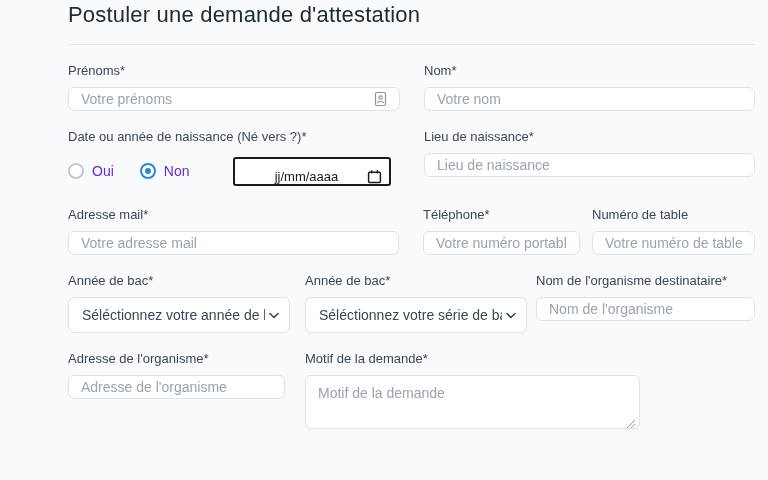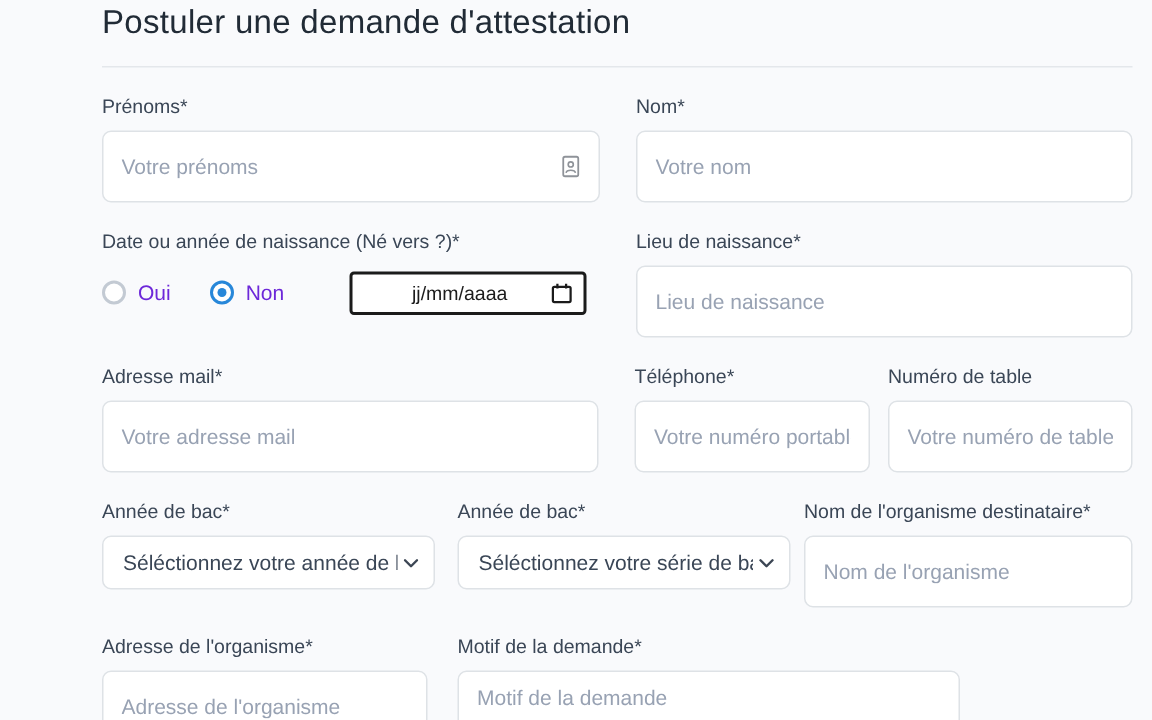--- a/index.html
+++ b/index.html
@@ -27,21 +27,21 @@
     margin-bottom: 7px;
     font-weight: 400;
     white-space: nowrap;
   }
   .input, .select, .textarea-wrap {
     background: #ffffff;
     border: 1px solid #dee2e6;
     border-radius: 6px;
   }
   .input {
-    height: 48px;
+    height: 24px;
     display: flex;
     align-items: center;
     padding: 0 12px;
     overflow: hidden;
   }
   .input input {
     border: none; outline: none; flex: 1; min-width: 0;
     font-family: "Liberation Sans", sans-serif;
     font-size: 14px; color: #3a4656; background: transparent;
   }
@@ -69,21 +69,21 @@
   }
   .radio.checked { border-color: #2787d9; }
   .radio.checked::after {
     content: ""; position: absolute; left: 3px; top: 3px;
     width: 6px; height: 6px; border-radius: 50%; background: #2787d9;
   }
   .radio-label { font-size: 14px; color: #6d28d9; }
   .date-input {
     width: 158px; height: 29px; margin-left: 28px;
     background: #fff; border: 2px solid #1b1b1b; border-radius: 3px;
-    display: flex; align-items: center; padding: 0 7px 0 10px;
+    display: flex; align-items: flex-end; padding: 0 7px 0 10px;
   }
   .date-text {
     flex: 1; text-align: center; font-size: 13px; color: #1c1c1c;
   }
   .textarea-wrap { position: relative; height: 54px; }
   .textarea-wrap textarea {
     width: 100%; height: 100%; border: none; outline: none; resize: none;
     background: transparent; padding: 9px 12px;
     font-family: "Liberation Sans", sans-serif;
     font-size: 14px; color: #0369a1;

